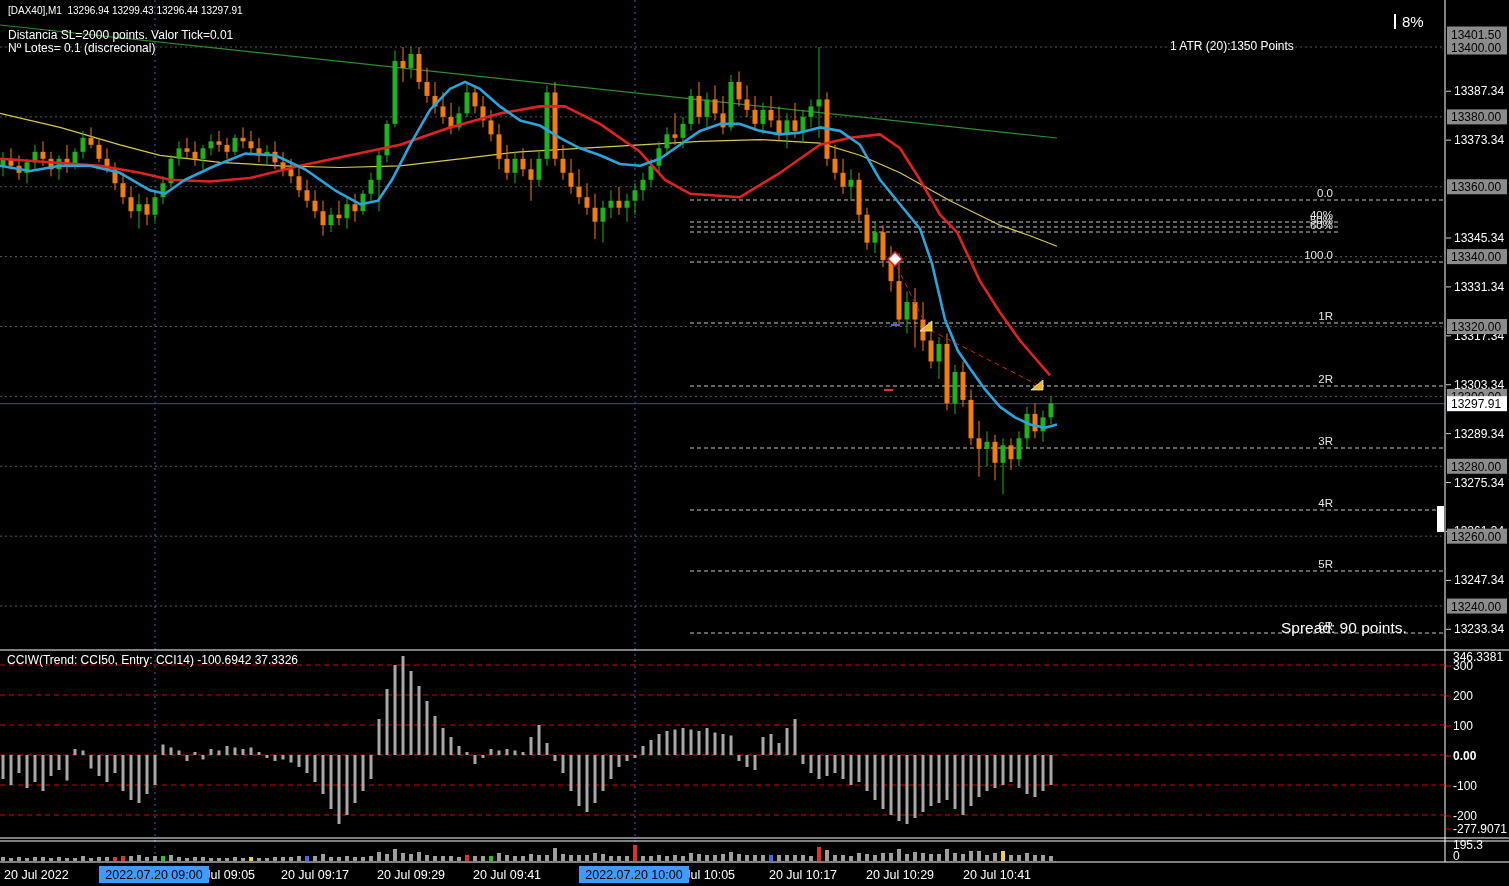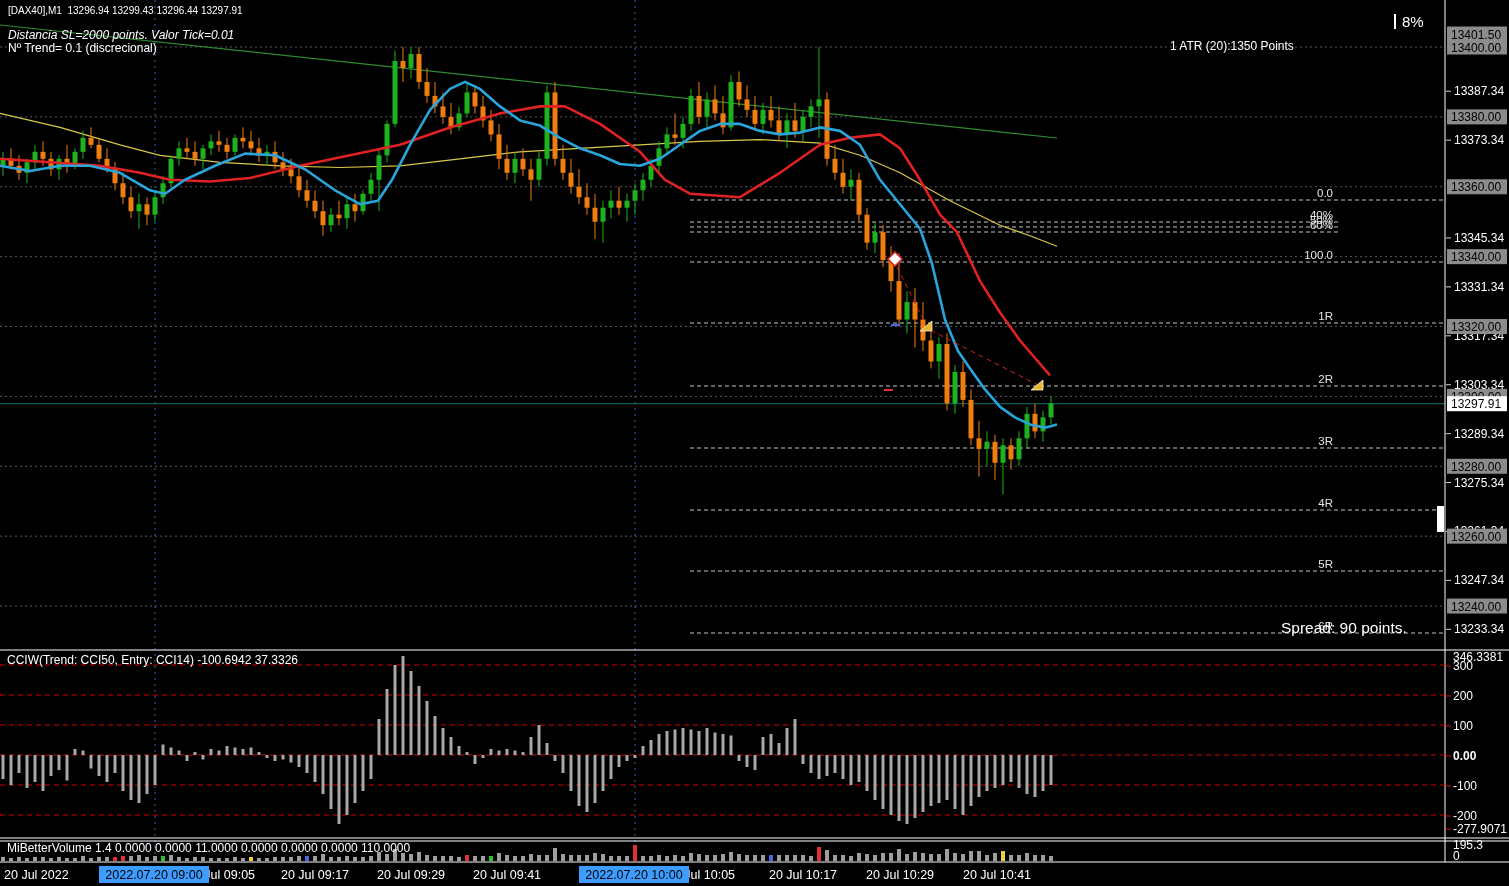--- a/index.html
+++ b/index.html
@@ -674,25 +674,24 @@
       <text x="803" y="879" fill="#fff" font-size="12.5" text-anchor="middle" font-family="Liberation Sans,sans-serif">20 Jul 10:17</text>
       <text x="900" y="879" fill="#fff" font-size="12.5" text-anchor="middle" font-family="Liberation Sans,sans-serif">20 Jul 10:29</text>
       <text x="997" y="879" fill="#fff" font-size="12.5" text-anchor="middle" font-family="Liberation Sans,sans-serif">20 Jul 10:41</text>
       <rect x="99" y="866" width="110" height="17" fill="#3e9bff"></rect>
       <text x="154" y="879" fill="#000" font-size="12.5" text-anchor="middle" font-family="Liberation Sans,sans-serif">2022.07.20 09:00</text>
       <rect x="579" y="866" width="110" height="17" fill="#3e9bff"></rect>
       <text x="634" y="879" fill="#000" font-size="12.5" text-anchor="middle" font-family="Liberation Sans,sans-serif">2022.07.20 10:00</text>
     </svg>
 
   <div class="ovl t13" style="left:8px;top:5px;font-weight:500;">[DAX40],M1  13296.94 13299.43 13296.44 13297.91</div>
-  <div class="ovl t12" style="left:8px;top:28px;font-style:italic;">Distancia SL=2000 points. Valor Tick=0.01</div>
-  <div class="ovl t12" style="left:8px;top:41px;">Nº Trend= 0.1 (discrecional)</div>
+  <div class="ovl t12" style="left:8px;top:28px;">Distancia SL=2000 points. Valor Tick=0.01</div>
+  <div class="ovl t12" style="left:8px;top:41px;">Nº Lotes= 0.1 (discrecional)</div>
 
   <div class="ovl t15" id="percent-box" style="left:1394px;top:13px;">
     <span id="percent-bar"></span>
     <span>8%</span>
   </div>
   <div class="ovl t12" style="left:1170px;top:39px;width:274px;text-align:left;">1 ATR (20):1350 Points</div>
   <div class="ovl" style="left:1281px;top:619px;font-size:15.5px;">Spread: 90 points.</div>
 
   <div class="ovl t12" style="left:7px;top:653px;">CCIW(Trend: CCI50, Entry: CCI14) -100.6942 37.3326</div>
-  <div class="ovl t12" style="left:7px;top:841px;">MiBetterVolume 1.4 0.0000 0.0000 11.0000 0.0000 0.0000 0.0000 110.0000</div>
 </div>
 
 </body></html>

